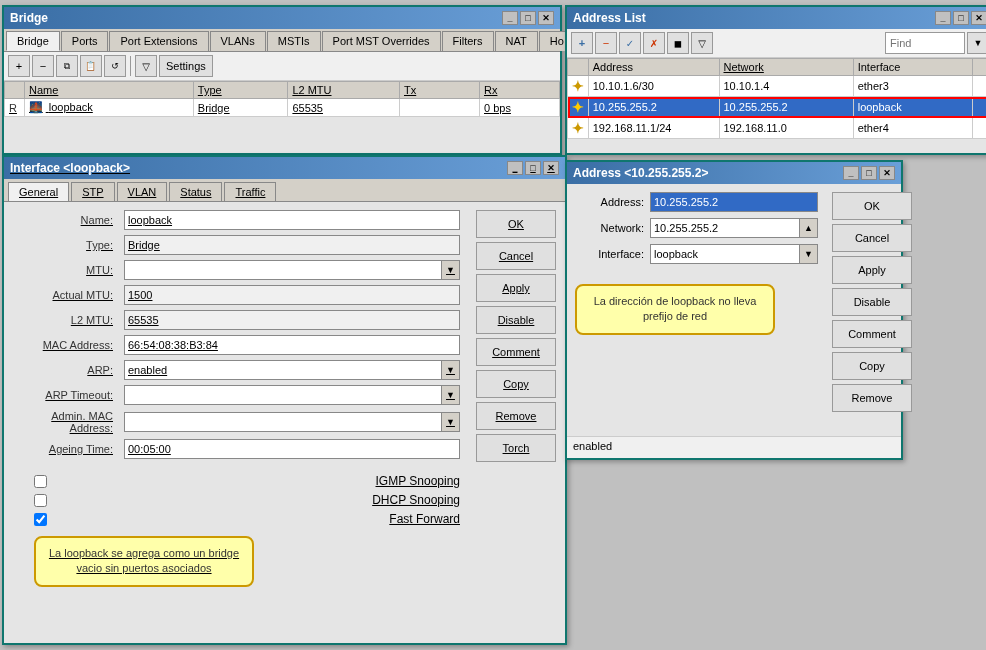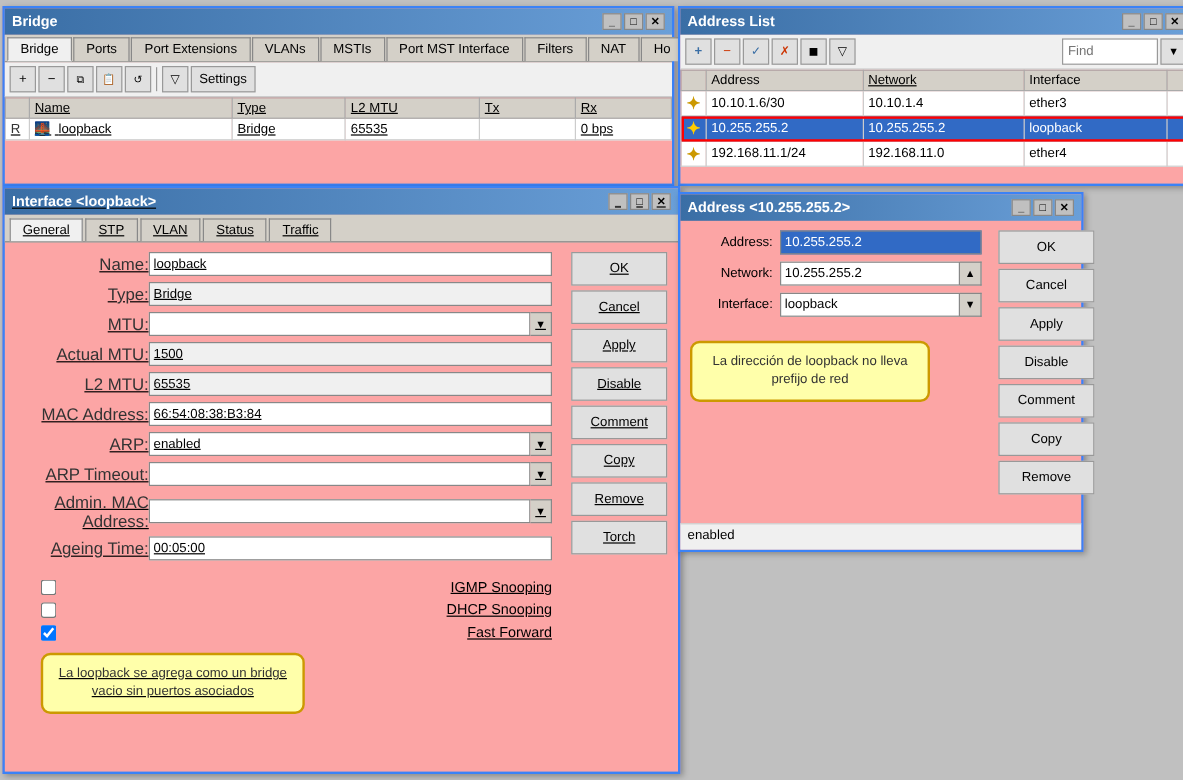--- a/index.html
+++ b/index.html
@@ -7,22 +7,22 @@
       font-family: 'Segoe UI', Tahoma, Geneva, Verdana, sans-serif;
       font-size: 12px;
       background: #c0c0c0;
       width: 986px;
       height: 650px;
       overflow: hidden;
       position: relative;
     }
     .window {
       position: absolute;
-      background: #fca5a5;
-      border: 2px solid #3b82f6;
+      background: #e5e5e5;
+      border: 2px solid #0f766e;
       box-shadow: 2px 2px 5px rgba(0,0,0,0.3);
     }
     .title-bar {
       background: linear-gradient(to right, #3a6ea5, #6a9fd8);
       color: white;
       padding: 3px 6px;
       font-weight: bold;
       font-size: 12px;
       display: flex;
       justify-content: space-between;
@@ -165,22 +165,22 @@
       flex: 1;
     }
     .form-row {
       display: flex;
       align-items: center;
       margin-bottom: 5px;
     }
     .form-label {
       width: 110px;
       text-align: right;
-      padding-right: 0;
-      font-size: 14px;
+      padding-right: 11px;
+      font-size: 11px;
       color: #333;
     }
     .form-input {
       flex: 1;
       height: 20px;
       border: 1px solid #888;
       padding: 1px 3px;
       font-size: 11px;
       background: white;
     }
@@ -312,21 +312,21 @@
       <div class="title-btn">□</div>
       <div class="title-btn">✕</div>
     </div>
   </div>
   <div class="tab-bar">
     <div class="tab active">Bridge</div>
     <div class="tab">Ports</div>
     <div class="tab">Port Extensions</div>
     <div class="tab">VLANs</div>
     <div class="tab">MSTIs</div>
-    <div class="tab">Port MST Interface</div>
+    <div class="tab">Port MST Overrides</div>
     <div class="tab">Filters</div>
     <div class="tab">NAT</div>
     <div class="tab">Ho</div>
   </div>
   <div class="toolbar">
     <div class="tool-btn">+</div>
     <div class="tool-btn">−</div>
     <div class="tool-btn" style="font-size:9px">⧉</div>
     <div class="tool-btn" style="font-size:9px">📋</div>
     <div class="tool-btn" style="font-size:9px">↺</div>

